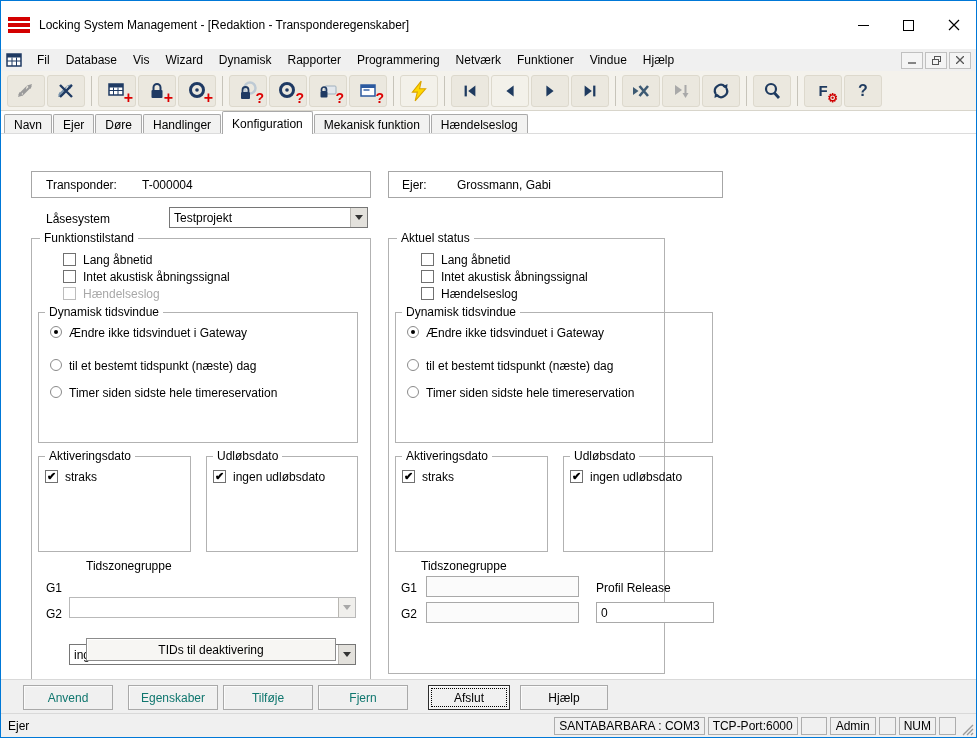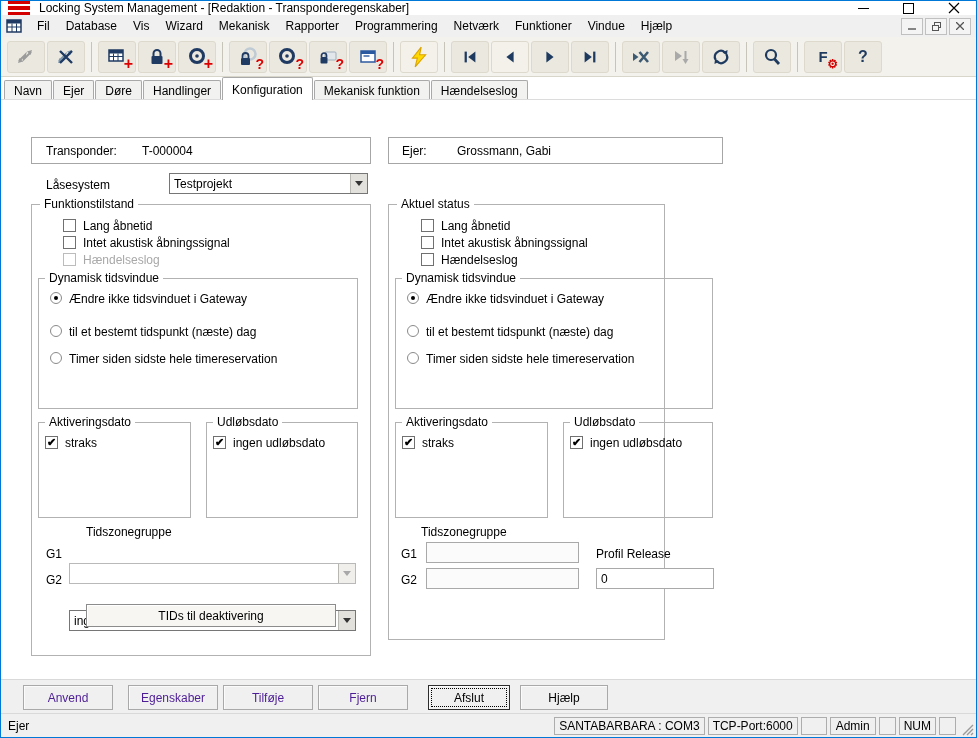--- a/index.html
+++ b/index.html
@@ -1,21 +1,21 @@
 <!DOCTYPE html>
 <html><head>
 <meta charset="utf-8">
 <style>
   * { box-sizing: border-box; margin: 0; padding: 0; }
   body { background:#cfcfcf; font-family:"Liberation Sans", sans-serif; }
   .win { width:977px; height:738px; background:#fff; border:1px solid #0078d7;
          display:flex; flex-direction:column; overflow:hidden; }
 
   
-  .titlebar { height:14px; background:#fff; display:flex; align-items:center; flex:none; }
+  .titlebar { height:48px; background:#fff; display:flex; align-items:center; flex:none; }
   .app-logo { width:22px; height:16px; margin-left:7px; display:flex; flex-direction:column; justify-content:space-between; }
   .app-logo i { height:4px; background:#d40000; display:block; }
   .title-text { margin-left:9px; font-size:12px; color:#000; white-space:nowrap; }
   .win-controls { margin-left:auto; display:flex; height:100%; }
   .win-btn { width:45px; height:100%; display:flex; align-items:center; justify-content:center; }
   .win-btn svg { display:block; }
 
   
   .menubar { height:22px; background:#f0f0f0; display:flex; align-items:center; flex:none; font-size:12px; }
   .menu-sysicon { margin:0 7px 0 5px; display:flex; }
@@ -67,21 +67,21 @@
   .combo.dis .arr { background:#f0efec; }
   .combo.dis .arr::after { border-top-color:#a8a8a8; }
   .tfield { border:1px solid #a9a9a9; background:#fbfbfb; height:21px; display:flex; align-items:center; padding-left:4px; }
   .formbtn { border:1px solid #8c8c8c; background:#f7f6f3; box-shadow:inset 1px 1px 0 #fff; font-size:12px;
              display:flex; align-items:center; justify-content:center; position:absolute; }
 
   
   .buttonrow { height:34px; background:#f0f0f0; border-top:1px solid #d9d9d9; position:relative; flex:none; }
   .btn { position:absolute; top:5px; height:25px; border:1px solid #a9a9a9; background:#f0f0f0; font-size:12px;
          display:flex; align-items:center; justify-content:center; box-shadow:inset 1px 1px 0 #fbfbfb; }
-  .btn.dis { color:#4c1d95; }
+  .btn.dis { color:#0f766e; }
   .btn.default { border:1px solid #2d2d2d; outline:1px dotted #000; outline-offset:-4px; }
 
   
   .statusbar { height:24px; background:#f0f0f0; border-top:1px solid #d9d9d9; display:flex; align-items:center;
                font-size:12px; flex:none; padding-left:7px; }
   .status-msg { flex:1; }
   .sp { border:1px solid #adadad; height:18px; display:flex; align-items:center; justify-content:center;
         margin-right:3px; background:#f0f0f0; padding:0 4px; white-space:nowrap; flex:none; }
   .sp-com{ min-width:133px; } .sp-tcp{ min-width:84px; } .sp-e1{ width:26px; } .sp-admin{ min-width:46px; }
   .sp-e2{ width:17px; } .sp-num{ min-width:34px; } .sp-e3{ width:17px; }
@@ -123,21 +123,21 @@
       <svg width="16" height="14" viewBox="0 0 16 14">
           <rect x="1" y="1" width="14" height="12" fill="#fff" stroke="#1f3a63" stroke-width="1.5"></rect>
           <rect x="1" y="1" width="14" height="3.5" fill="#1f3a63"></rect>
           <path d="M1 8 H15 M6 4.5 V13 M10.5 4.5 V13" stroke="#1f3a63"></path>
         </svg>
     </span>
     <span class="menu-item">Fil</span>
     <span class="menu-item">Database</span>
     <span class="menu-item">Vis</span>
     <span class="menu-item">Wizard</span>
-    <span class="menu-item">Mekanisk</span>
+    <span class="menu-item">Dynamisk</span>
     <span class="menu-item">Rapporter</span>
     <span class="menu-item">Programmering</span>
     <span class="menu-item">Netværk</span>
     <span class="menu-item">Funktioner</span>
     <span class="menu-item">Vindue</span>
     <span class="menu-item">Hjælp</span>
     <div class="mdi-controls">
       <span class="mdi-btn">
         <svg width="8" height="8" viewBox="0 0 8 8">
             <path d="M0 7 H8" stroke="#555" stroke-width="1.4"></path>

